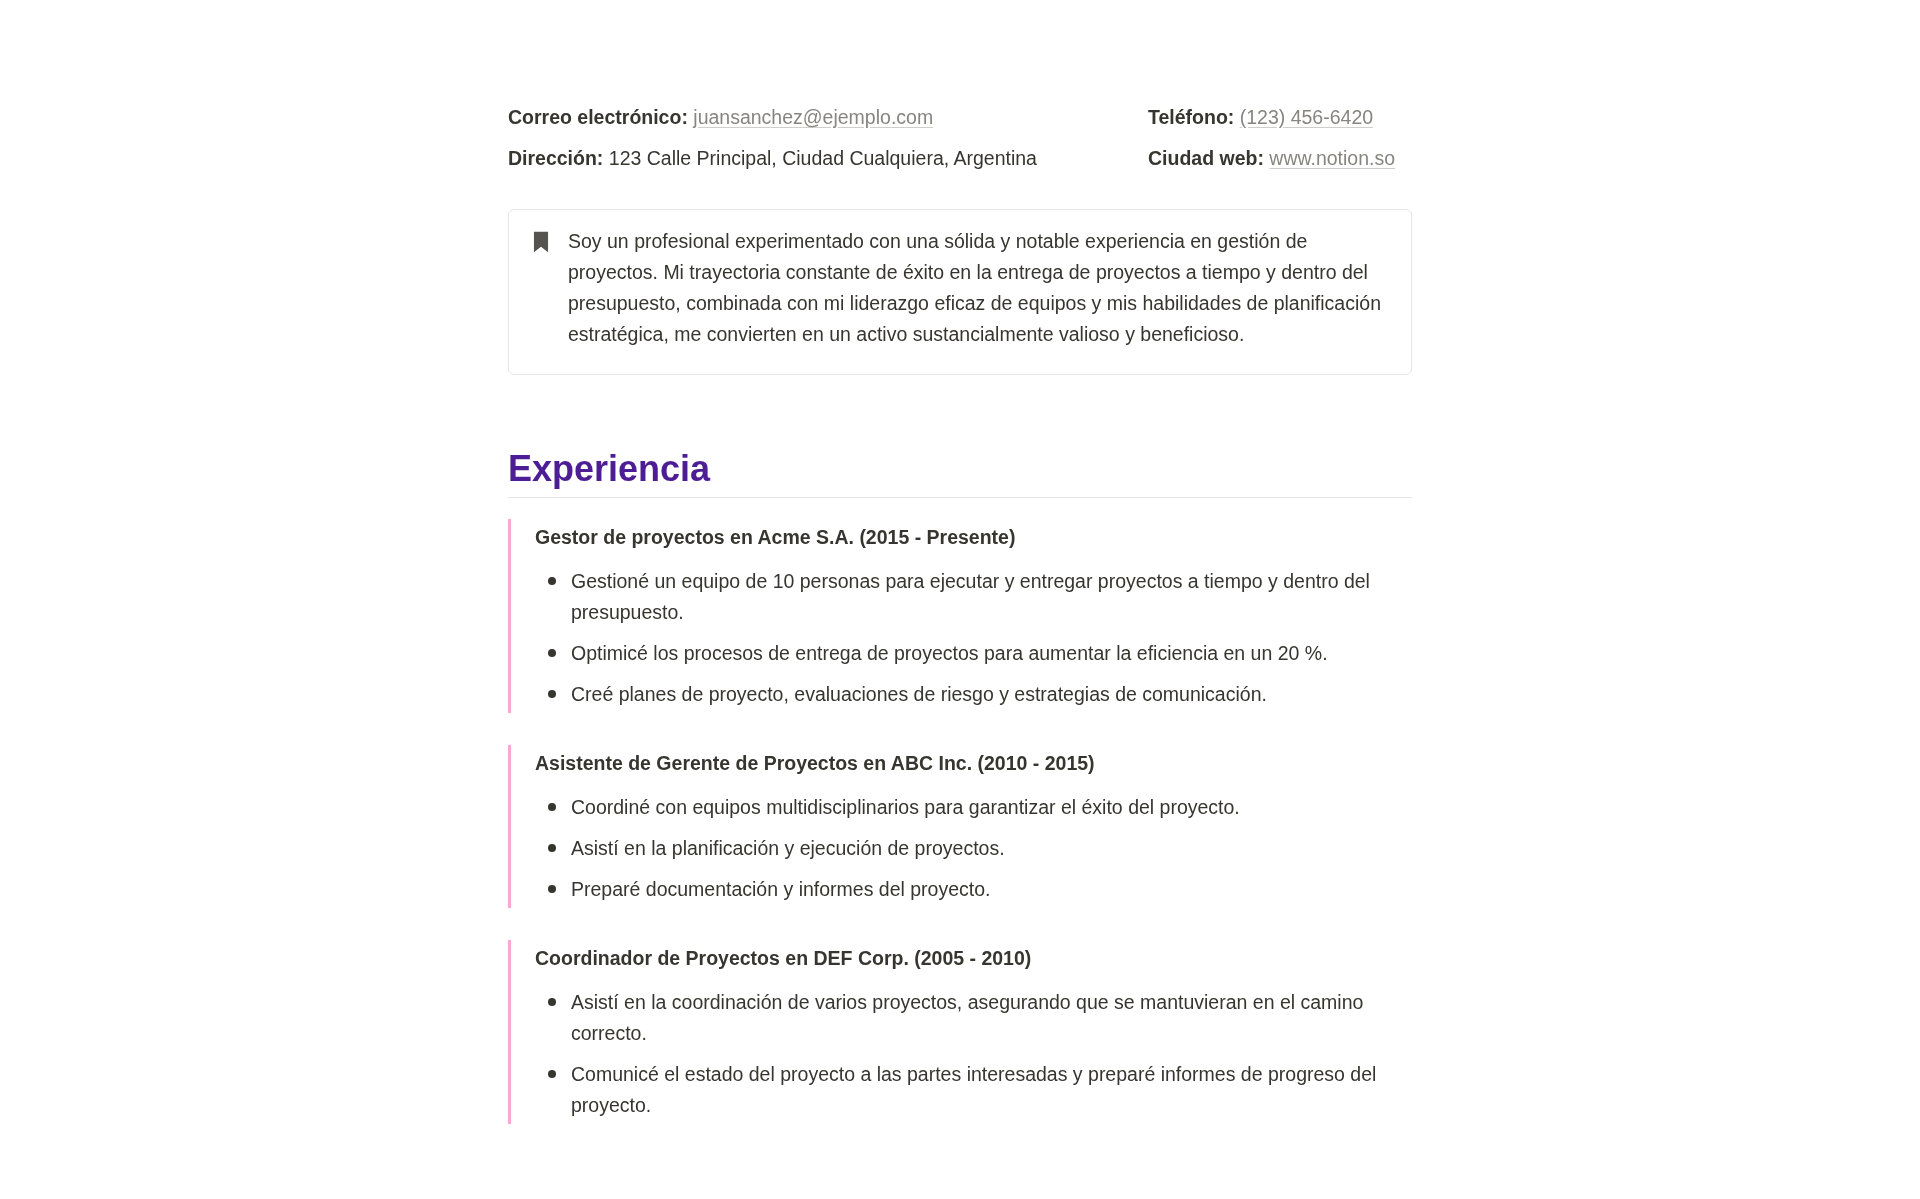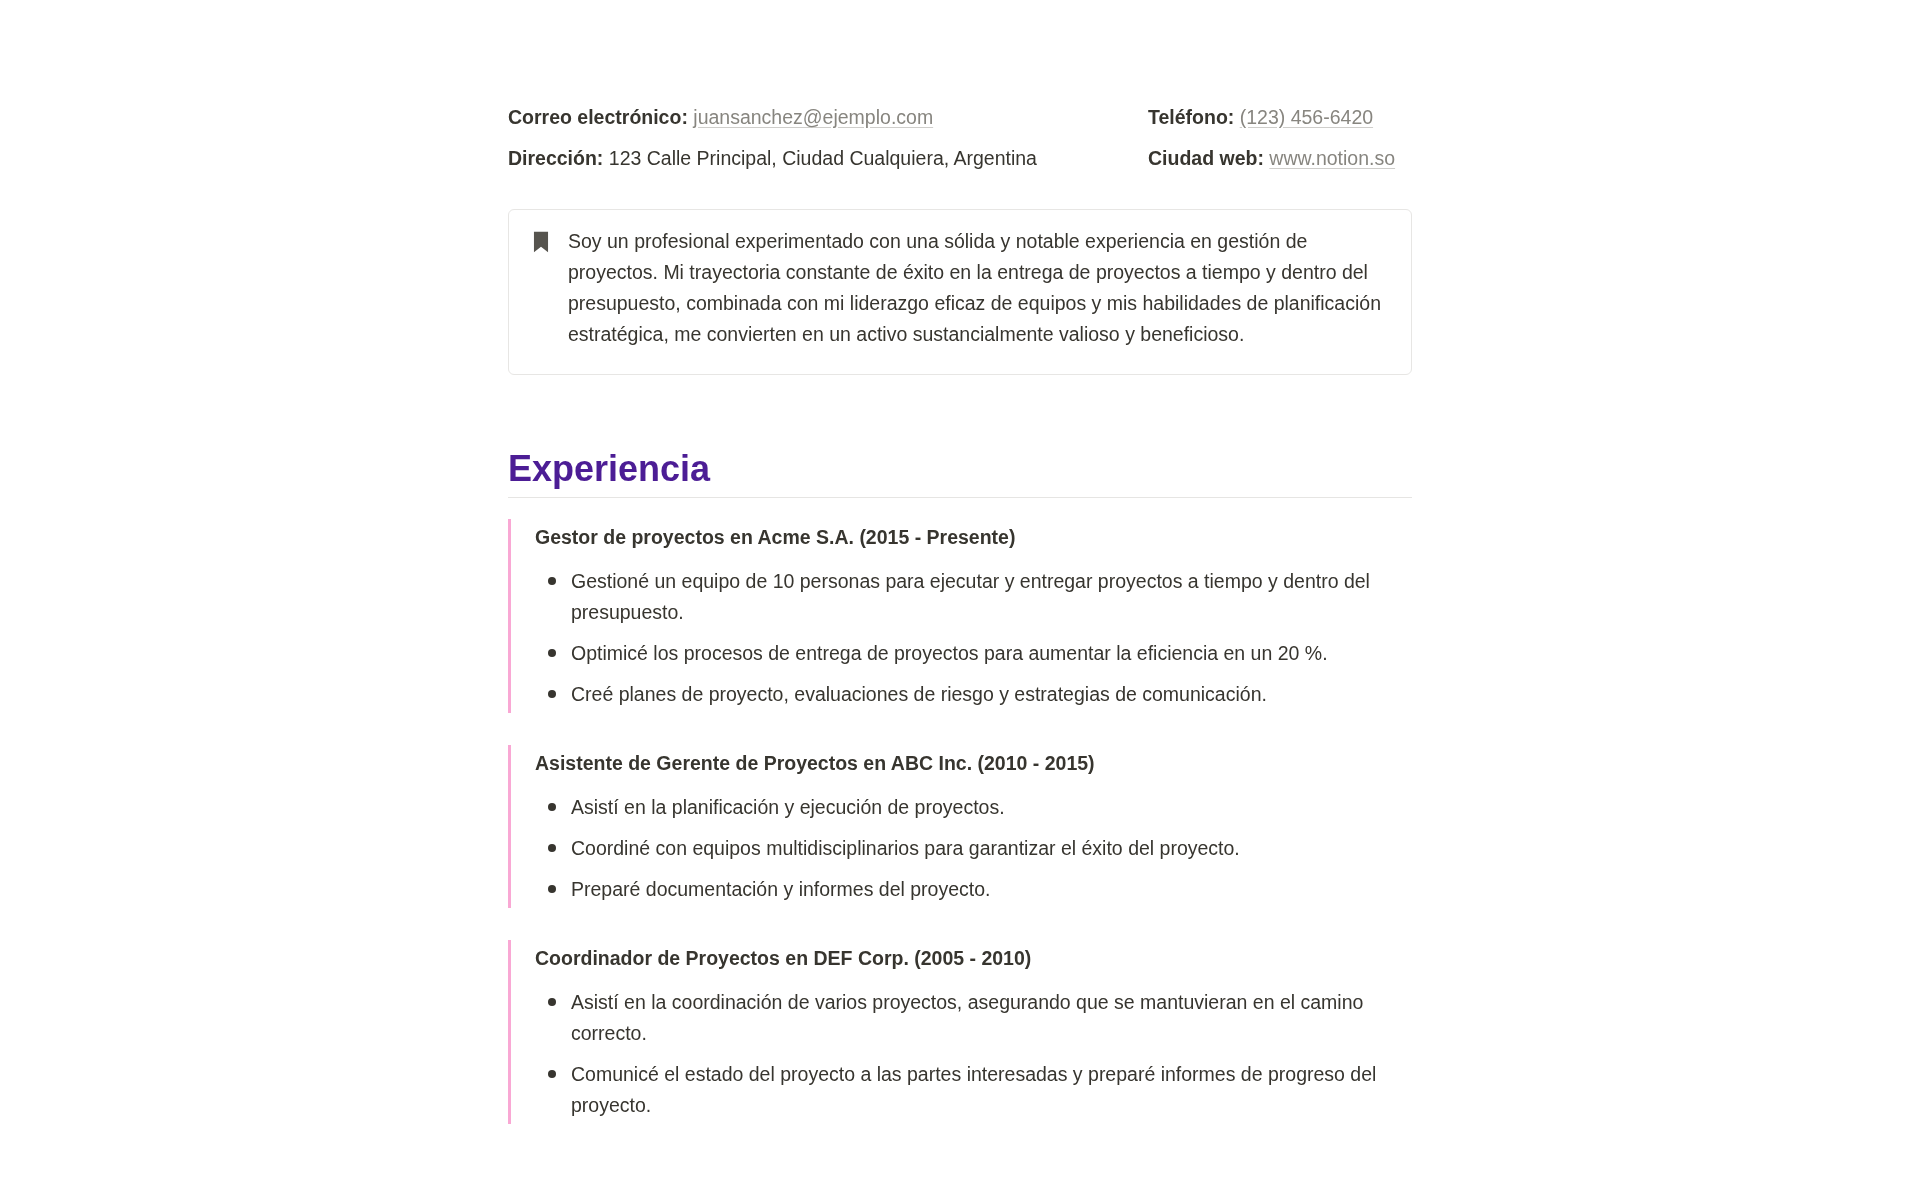--- a/index.html
+++ b/index.html
@@ -145,22 +145,22 @@
     <ul>
       <li>Gestioné un equipo de 10 personas para ejecutar y entregar proyectos a tiempo y dentro del presupuesto.</li>
       <li>Optimicé los procesos de entrega de proyectos para aumentar la eficiencia en un 20 %.</li>
       <li>Creé planes de proyecto, evaluaciones de riesgo y estrategias de comunicación.</li>
     </ul>
   </div>
 
   <div class="quote">
     <div class="job-title">Asistente de Gerente de Proyectos en ABC Inc. (2010 - 2015)</div>
     <ul>
+      <li>Coordiné con equipos multidisciplinarios para garantizar el éxito del proyecto.</li>
       <li>Asistí en la planificación y ejecución de proyectos.</li>
-      <li>Coordiné con equipos multidisciplinarios para garantizar el éxito del proyecto.</li>
       <li>Preparé documentación y informes del proyecto.</li>
     </ul>
   </div>
 
   <div class="quote">
     <div class="job-title">Coordinador de Proyectos en DEF Corp. (2005 - 2010)</div>
     <ul>
       <li>Asistí en la coordinación de varios proyectos, asegurando que se mantuvieran en el camino correcto.</li>
       <li>Comunicé el estado del proyecto a las partes interesadas y preparé informes de progreso del proyecto.</li>
     </ul>

